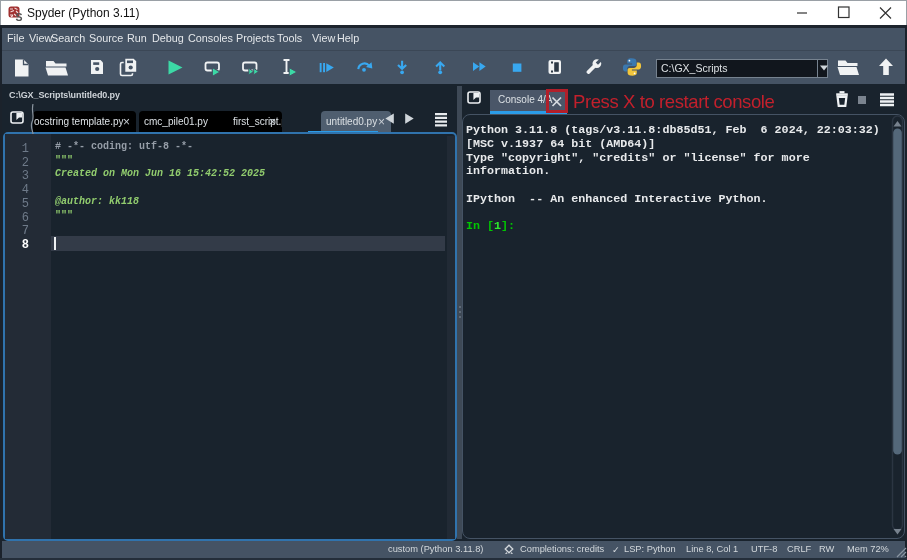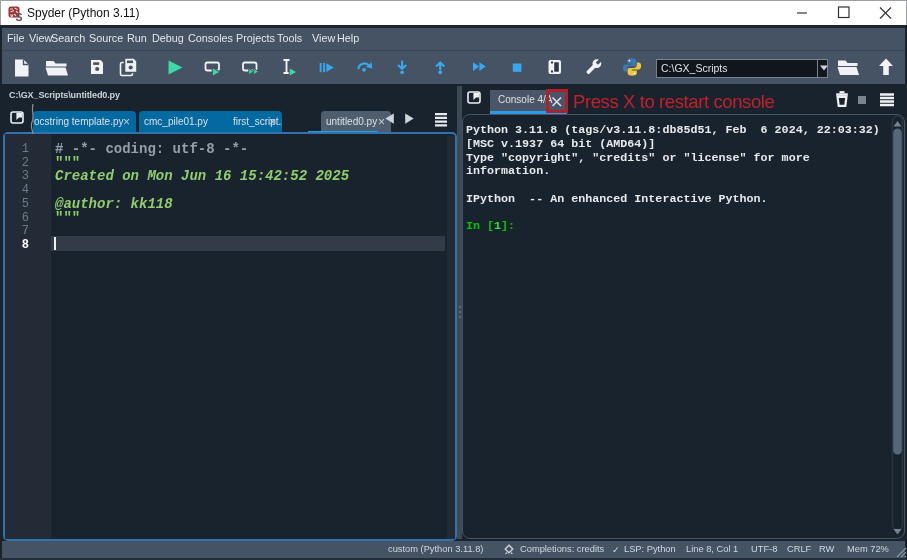--- a/index.html
+++ b/index.html
@@ -16,32 +16,32 @@
   #menubar span { position:absolute; top:4px; }
 
   
   #toolbar { left:0; top:50px; width:907px; height:34px; background:#455364; border-top:1px solid #3b4756; }
 
   
   #combo { left:656px; top:59px; width:172px; height:19px; background:#11161d; border:1px solid #76828f; }
   #combotext { left:661px; top:62px; font-size:10.5px; color:#dde1e4; }
   #combosep { left:817px; top:59px; width:1px; height:19px; background:#76828f; }
   #pathtext { left:9px; top:90px; font-size:9px; font-weight:bold; letter-spacing:-0.1px; color:#ced3d8; }
-  .tab { position:absolute; top:111px; height:23px; background:#0369a1; border-radius:4px 4px 0 0; color:#dbe0e4; font-size:10px; overflow:hidden; }
+  .tab { position:absolute; top:111px; height:23px; background:#000000; border-radius:4px 4px 0 0; color:#dbe0e4; font-size:10px; overflow:hidden; }
   .tab .lbl { position:absolute; left:5px; top:5px; white-space:nowrap; }
   .tab .x { position:absolute; right:6px; top:4px; font-size:12px; color:#c8ced4; }
   .tab.active { background:#4f5e6f; }
   .underline { position:absolute; height:3px; background:#2b9ce8; }
 
   #edborder { left:3px; top:132px; width:454px; height:409px; border:2px solid #3073ad; border-radius:5px; background:#19232D; }
   #gutter { left:5px; top:134px; width:46px; height:405px; background:#232B36; }
   .lnum { position:absolute; width:24px; text-align:right; left:5px; font-size:12px; color:#6e7a89; font-family:"Liberation Mono", monospace; }
   #curline { left:51px; top:236px; width:394px; height:15px; background:#333B48; }
   #cursor { left:54px; top:237px; width:2px; height:13px; background:#eef1f3; }
-  .code { position:absolute; left:55px; font-size:14px; font-weight:bold; font-family:"Liberation Mono", monospace; white-space:pre; letter-spacing:0px; }
+  .code { position:absolute; left:55px; font-size:10px; font-weight:bold; font-family:"Liberation Mono", monospace; white-space:pre; letter-spacing:0px; }
   .cmt { color:#969ea8; }
   .str { color:#91cc6e; }
   .ital { font-style:italic; }
 
   
   #contab { left:490px; top:90px; width:77px; height:38px; background:#4a5668; color:#dbe0e4; font-size:10px; }
   #conunderline { left:490px; top:111px; width:77px; height:3px; background:#2b9ce8; }
   #redbox { left:546px; top:89px; width:22px; height:24px; border:3px solid #b11f2a; }
   #redtext { left:573px; top:91px; font-size:18.5px; letter-spacing:-0.4px; color:#c2202c; }
   #conborder { left:462px; top:114px; width:443px; height:425px; border:1px solid #455364; border-radius:8px; background:#19232D; }

